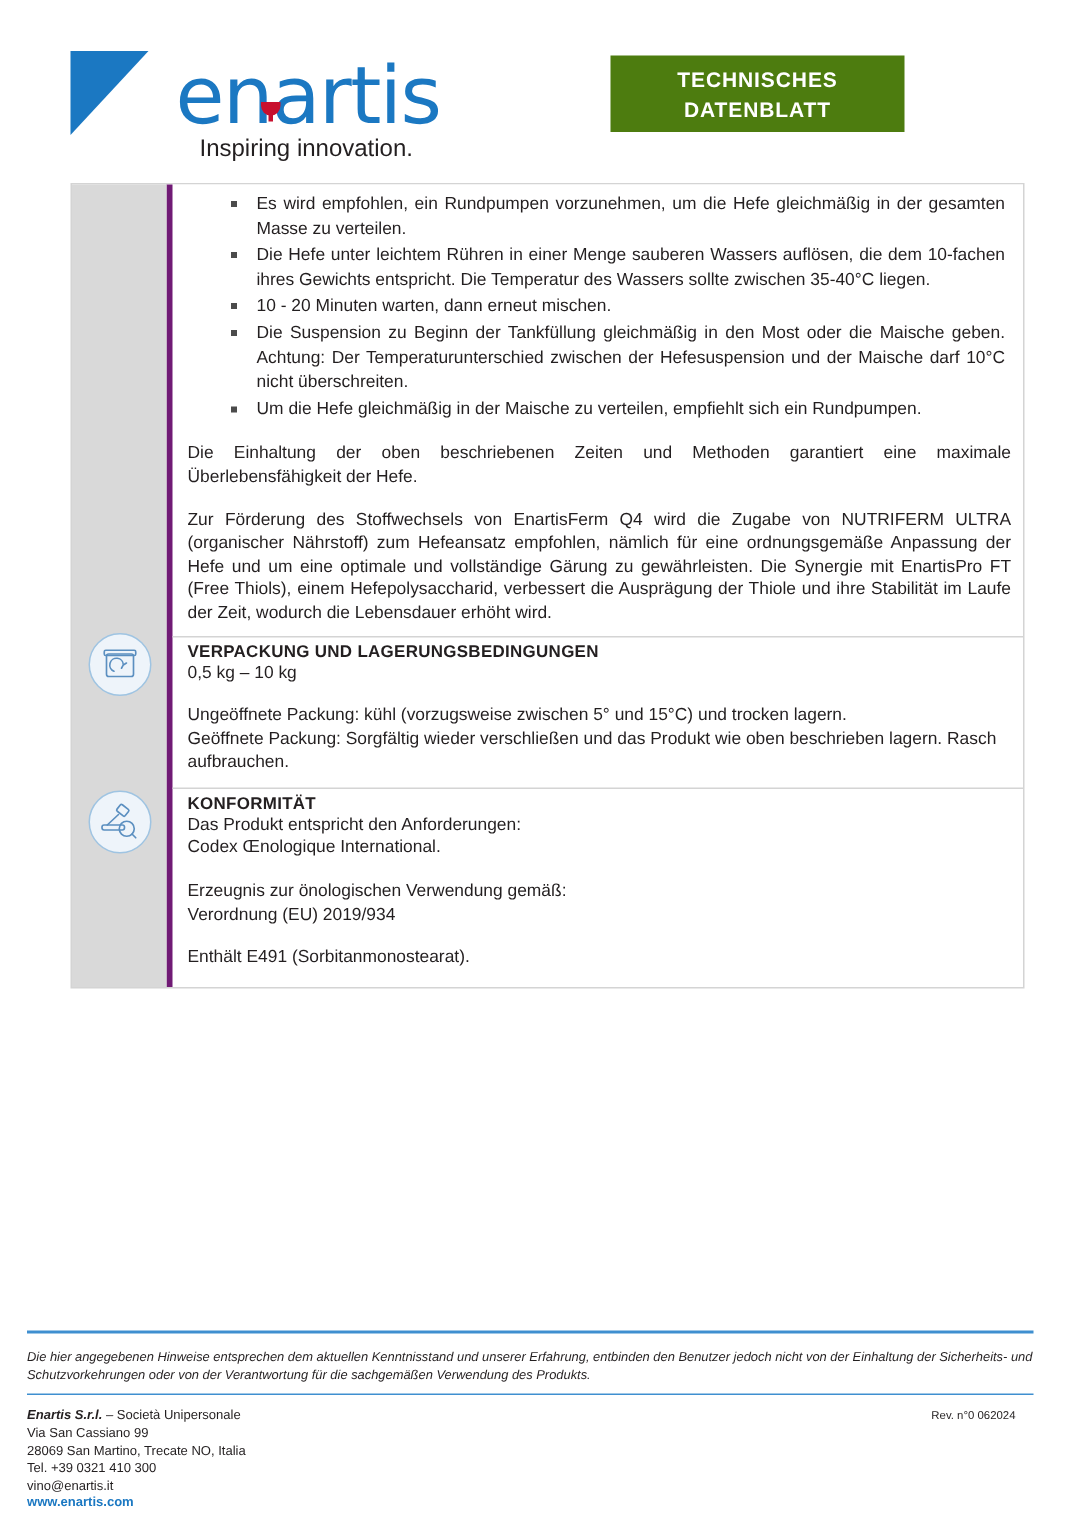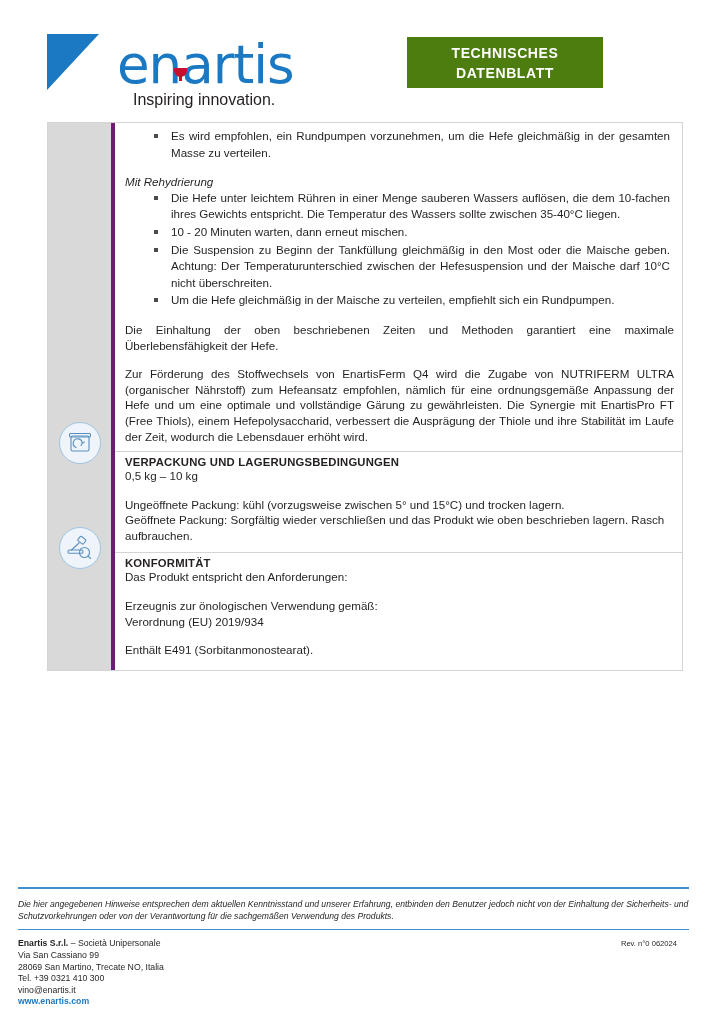--- a/index.html
+++ b/index.html
@@ -204,21 +204,21 @@
   .addr-row {
     display: flex;
     justify-content: space-between;
     align-items: flex-start;
   }
   .addr {
     font-size: 8.7px;
     line-height: 11.6px;
     color: #231f20;
   }
-  .addr .b { font-weight: bold; }
+  .addr .b { font-weight: bold; font-style: italic; }
   .addr .web { color: #1b78c2; font-weight: bold; }
   .rev {
     font-size: 7.6px;
     color: #231f20;
     padding-top: 1px;
     padding-right: 12px;
   }
 </style>
 </head>
 <body>
@@ -265,21 +265,20 @@
     </div>
   </div>
 
   <div class="body-col">
 
     <div class="sec" style="padding-top:5px;padding-bottom:7px;">
       <ul class="bl">
         <li>Es wird empfohlen, ein Rundpumpen vorzunehmen, um die Hefe gleichmäßig in der gesamten Masse zu verteilen.</li>
       </ul>
 
-      <p class="txt ital gap" style="margin-left:0;">Mit Rehydrierung</p>
 
       <ul class="bl">
         <li>Die Hefe unter leichtem Rühren in einer Menge sauberen Wassers auflösen, die dem 10-fachen ihres Gewichts entspricht. Die Temperatur des Wassers sollte zwischen 35-40°C liegen.</li>
         <li>10 - 20 Minuten warten, dann erneut mischen.</li>
         <li>Die Suspension zu Beginn der Tankfüllung gleichmäßig in den Most oder die Maische geben. Achtung: Der Temperaturunterschied zwischen der Hefesuspension und der Maische darf 10°C nicht überschreiten.</li>
         <li>Um die Hefe gleichmäßig in der Maische zu verteilen, empfiehlt sich ein Rundpumpen.</li>
       </ul>
 
       <p class="txt just gap">Die Einhaltung der oben beschriebenen Zeiten und Methoden garantiert eine maximale Überlebensfähigkeit der Hefe.</p>
       <p class="txt just gap">Zur Förderung des Stoffwechsels von EnartisFerm Q4 wird die Zugabe von NUTRIFERM ULTRA (organischer Nährstoff) zum Hefeansatz empfohlen, nämlich für eine ordnungsgemäße Anpassung der Hefe und um eine optimale und vollständige Gärung zu gewährleisten. Die Synergie mit EnartisPro FT (Free Thiols), einem Hefepolysaccharid, verbessert die Ausprägung der Thiole und ihre Stabilität im Laufe der Zeit, wodurch die Lebensdauer erhöht wird.</p>
@@ -288,20 +287,21 @@
     <div class="sec divider" style="padding-bottom:9px;">
       <div class="sec-title">VERPACKUNG UND LAGERUNGSBEDINGUNGEN</div>
       <p class="txt">0,5 kg – 10 kg</p>
       <p class="txt gap">Ungeöffnete Packung: kühl (vorzugsweise zwischen 5° und 15°C) und trocken lagern.</p>
       <p class="txt">Geöffnete Packung: Sorgfältig wieder verschließen und das Produkt wie oben beschrieben lagern. Rasch aufbrauchen.</p>
     </div>
 
     <div class="sec divider" style="padding-bottom:12px;">
       <div class="sec-title">KONFORMITÄT</div>
       <p class="txt">Das Produkt entspricht den Anforderungen:</p>
+      <p class="txt">Codex Œnologique International.</p>
       <p class="txt gap">Erzeugnis zur önologischen Verwendung gemäß:</p>
       <p class="txt">Verordnung (EU) 2019/934</p>
       <p class="txt gap">Enthält E491 (Sorbitanmonostearat).</p>
     </div>
 
   </div>
 </div>
 
 <div class="footer">
   <div class="rule-top"></div>

